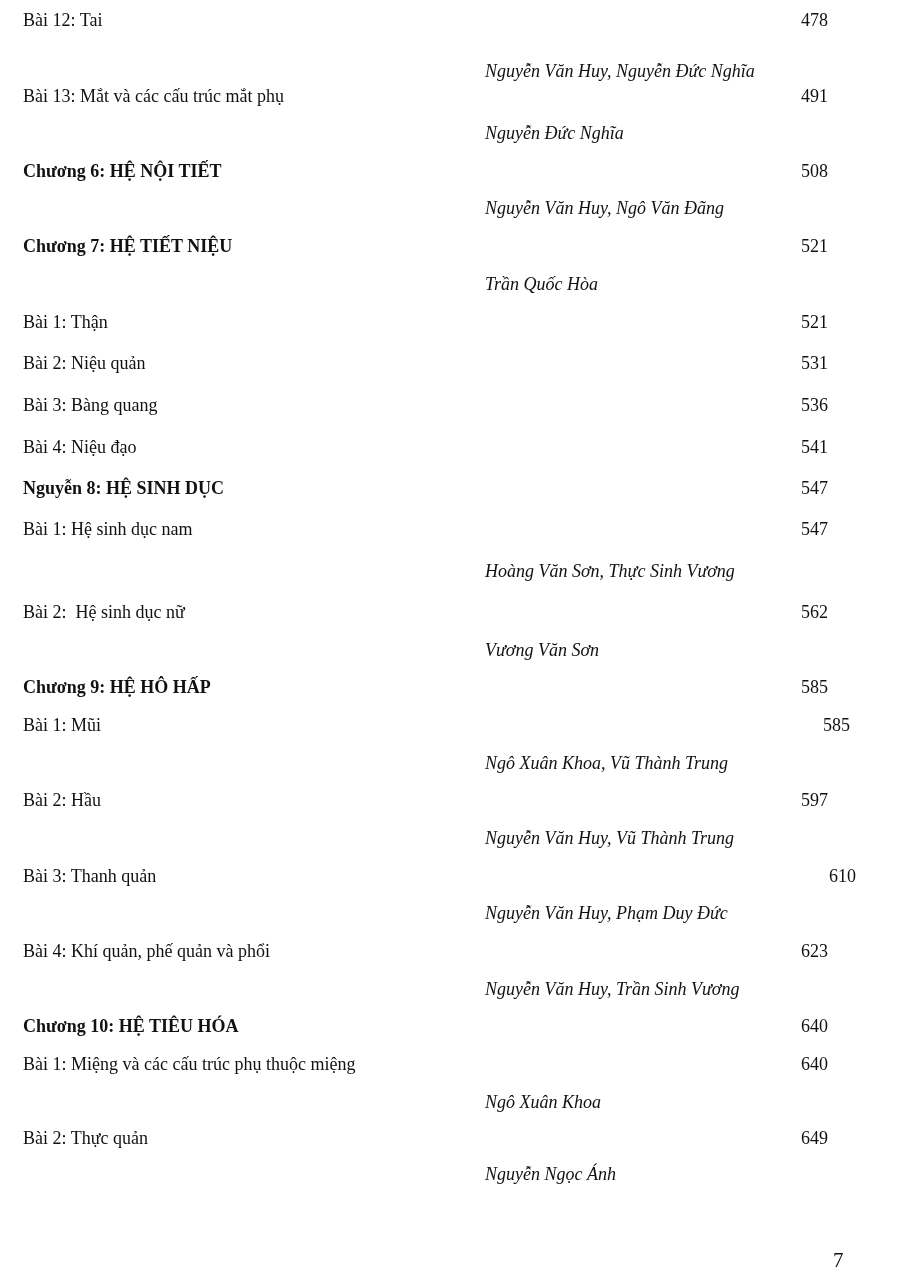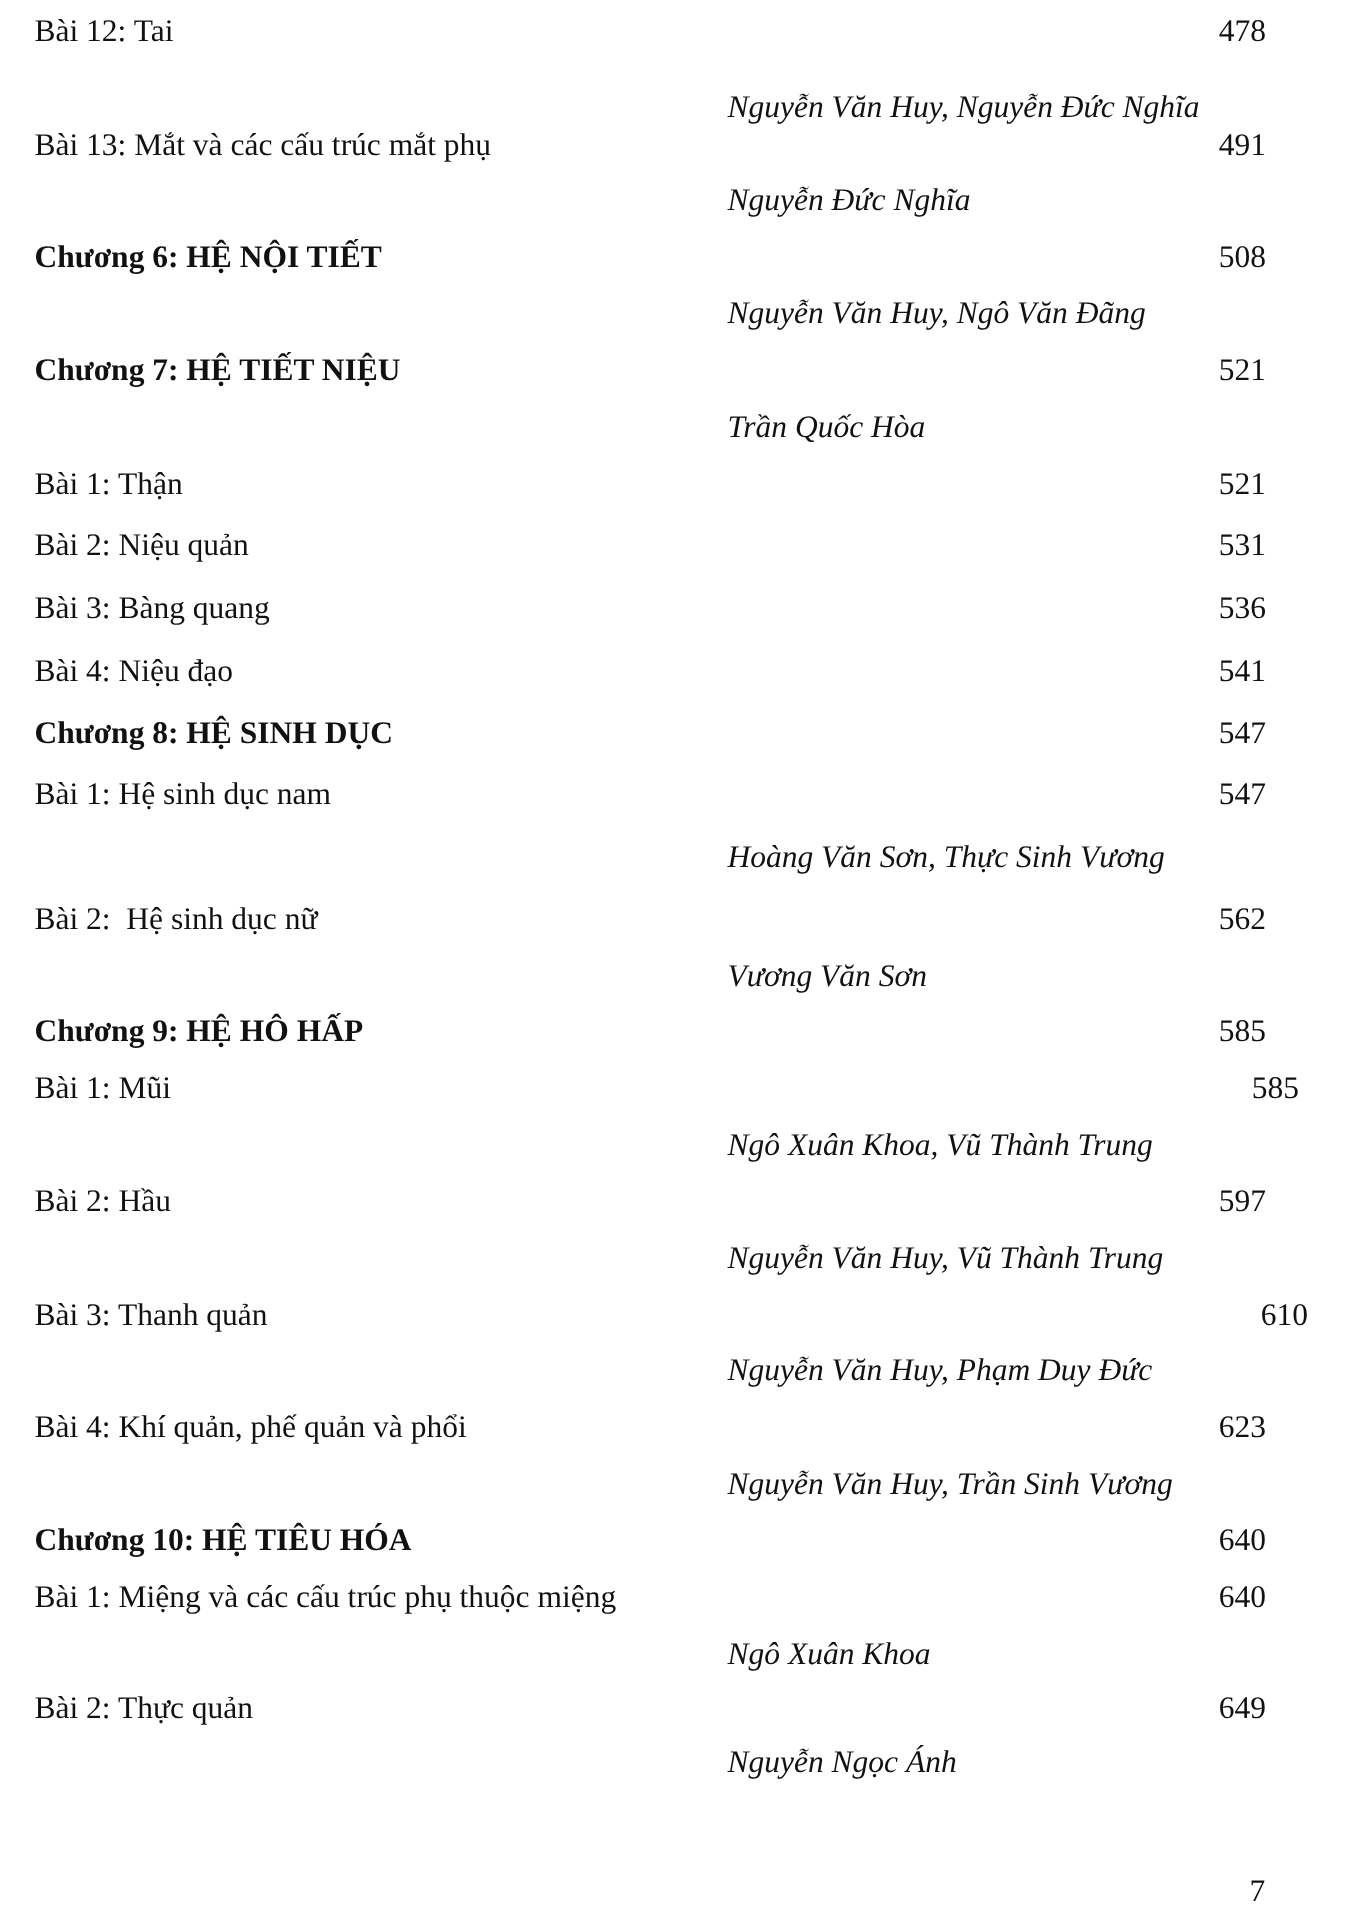--- a/index.html
+++ b/index.html
@@ -1,23 +1,23 @@
 <!DOCTYPE html>
 <html><head>
 <meta charset="utf-8">
 <style>
   html, body { margin: 0; padding: 0; }
   body {
     width: 900px; height: 1280px; background: #ffffff; position: relative; overflow: hidden;
     font-family: "Liberation Serif", "DejaVu Serif", serif; color: #111111;
   }
-  .line { position: absolute; left: 0; width: 900px; height: 30px; font-size: 21px; line-height: 30px; }
+  .line { position: absolute; left: 0; width: 900px; height: 30px; font-size: 18px; line-height: 30px; }
   .title { position: absolute; left: 23px; top: 0; white-space: pre; }
   .title.bold { font-weight: bold; text-align: right; }
-  .page { position: absolute; right: 56px; top: 0; text-align: center; }
+  .page { position: absolute; right: 72px; top: 0; text-align: center; }
   .authors { position: absolute; left: 485px; top: 0; font-style: italic; white-space: pre; }
   .folio { position: absolute; left: 833px; top: 1245px; font-size: 21px; line-height: 30px; }
 </style>
 </head>
 <body>
 
 <div id="toc">
     <div class="line" style="top: 5px;">
       <span class="title">Bài 12: Tai</span>
       <span class="page">478</span>
@@ -56,21 +56,21 @@
     </div>
     <div class="line" style="top: 390px;">
       <span class="title">Bài 3: Bàng quang</span>
       <span class="page">536</span>
     </div>
     <div class="line" style="top: 432px;">
       <span class="title">Bài 4: Niệu đạo</span>
       <span class="page">541</span>
     </div>
     <div class="line" style="top: 473px;">
-      <span class="title bold">Chương 8: HỆ SINH DỤC</span>
+      <span class="title bold">Nguyễn 8: HỆ SINH DỤC</span>
       <span class="page">547</span>
     </div>
     <div class="line" style="top: 514px;">
       <span class="title">Bài 1: Hệ sinh dục nam</span>
       <span class="page">547</span>
     </div>
     <div class="line" style="top: 556px;">
       <span class="authors">Hoàng Văn Sơn, Thực Sinh Vương</span>
     </div>
     <div class="line" style="top: 597px;">

